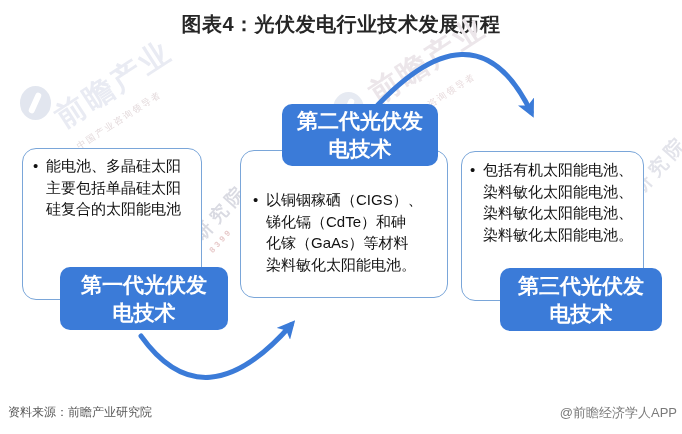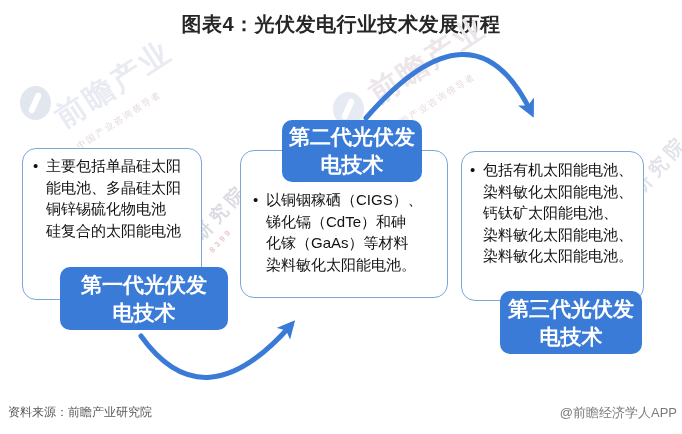--- a/index.html
+++ b/index.html
@@ -38,22 +38,22 @@
   .b3 .content{padding:7px 0 0 8px;}
   .blt{width:13px;flex:0 0 13px;font-size:15px;line-height:21.6px;}
   .tlines{flex:1;}
   
   .slabel{
     position:absolute;background:var(--accent-blue,#3b7bd8);border-radius:10px;
     color:#fff;font-weight:bold;font-size:21px;line-height:28px;text-align:center;
     z-index:3;display:flex;flex-direction:column;justify-content:center;box-sizing:border-box;
   }
   .l1{left:60px;top:267px;width:168px;height:63px;}
-  .l2{left:282px;top:120px;width:140px;height:62px;text-align:center;}
-  .l3{left:500px;top:268px;width:142px;height:63px;margin-top:23px;}
+  .l2{left:282px;top:104px;width:156px;height:62px;text-align:center;}
+  .l3{left:500px;top:268px;width:162px;height:63px;}
   
   .src{position:absolute;left:8px;top:404px;font-size:12px;color:#595959;z-index:3;}
   .credit{position:absolute;right:5px;top:404px;font-size:13px;color:#7a7a7a;z-index:3;margin-left:9px;}
 </style>
 </head>
 <body>
 
 <div class="canvas">
 
   <div class="title">图表4：光伏发电行业技术发展历程</div>
@@ -77,23 +77,22 @@
       </marker>
     </defs>
     <path d="M141,336 Q204,424 291,325" fill="none" style="stroke:var(--accent-blue,#3b7bd8);" stroke-width="5" stroke-linecap="round" marker-end="url(#ah)"></path>
     <path d="M366,118 Q474,-6 531,112" fill="none" style="stroke:var(--accent-blue,#3b7bd8);" stroke-width="5" stroke-linecap="round" marker-end="url(#ah)"></path>
   </svg>
 
   <div class="cbox b1">
     <div class="content">
       <span class="blt">•</span>
       <div class="tlines">
+        <div>能电池、多晶硅太阳</div>
         <div>主要包括单晶硅太阳</div>
-        <div>能电池、多晶硅太阳</div>
-        <div>铜锌锡硫化物电池</div>
         <div>硅复合的太阳能电池</div>
       </div>
     </div>
   </div>
   <div class="slabel l1">
     <div>第一代光伏发</div>
     <div>电技术</div>
   </div>
 
   <div class="cbox b2">
@@ -111,21 +110,20 @@
     <div>第二代光伏发</div>
     <div>电技术</div>
   </div>
 
   <div class="cbox b3">
     <div class="content">
       <span class="blt">•</span>
       <div class="tlines">
         <div>包括有机太阳能电池、</div>
         <div>染料敏化太阳能电池、</div>
-        <div>钙钛矿太阳能电池、</div>
         <div>染料敏化太阳能电池、</div>
         <div>染料敏化太阳能电池。</div>
       </div>
     </div>
   </div>
   <div class="slabel l3">
     <div>第三代光伏发</div>
     <div>电技术</div>
   </div>
 

